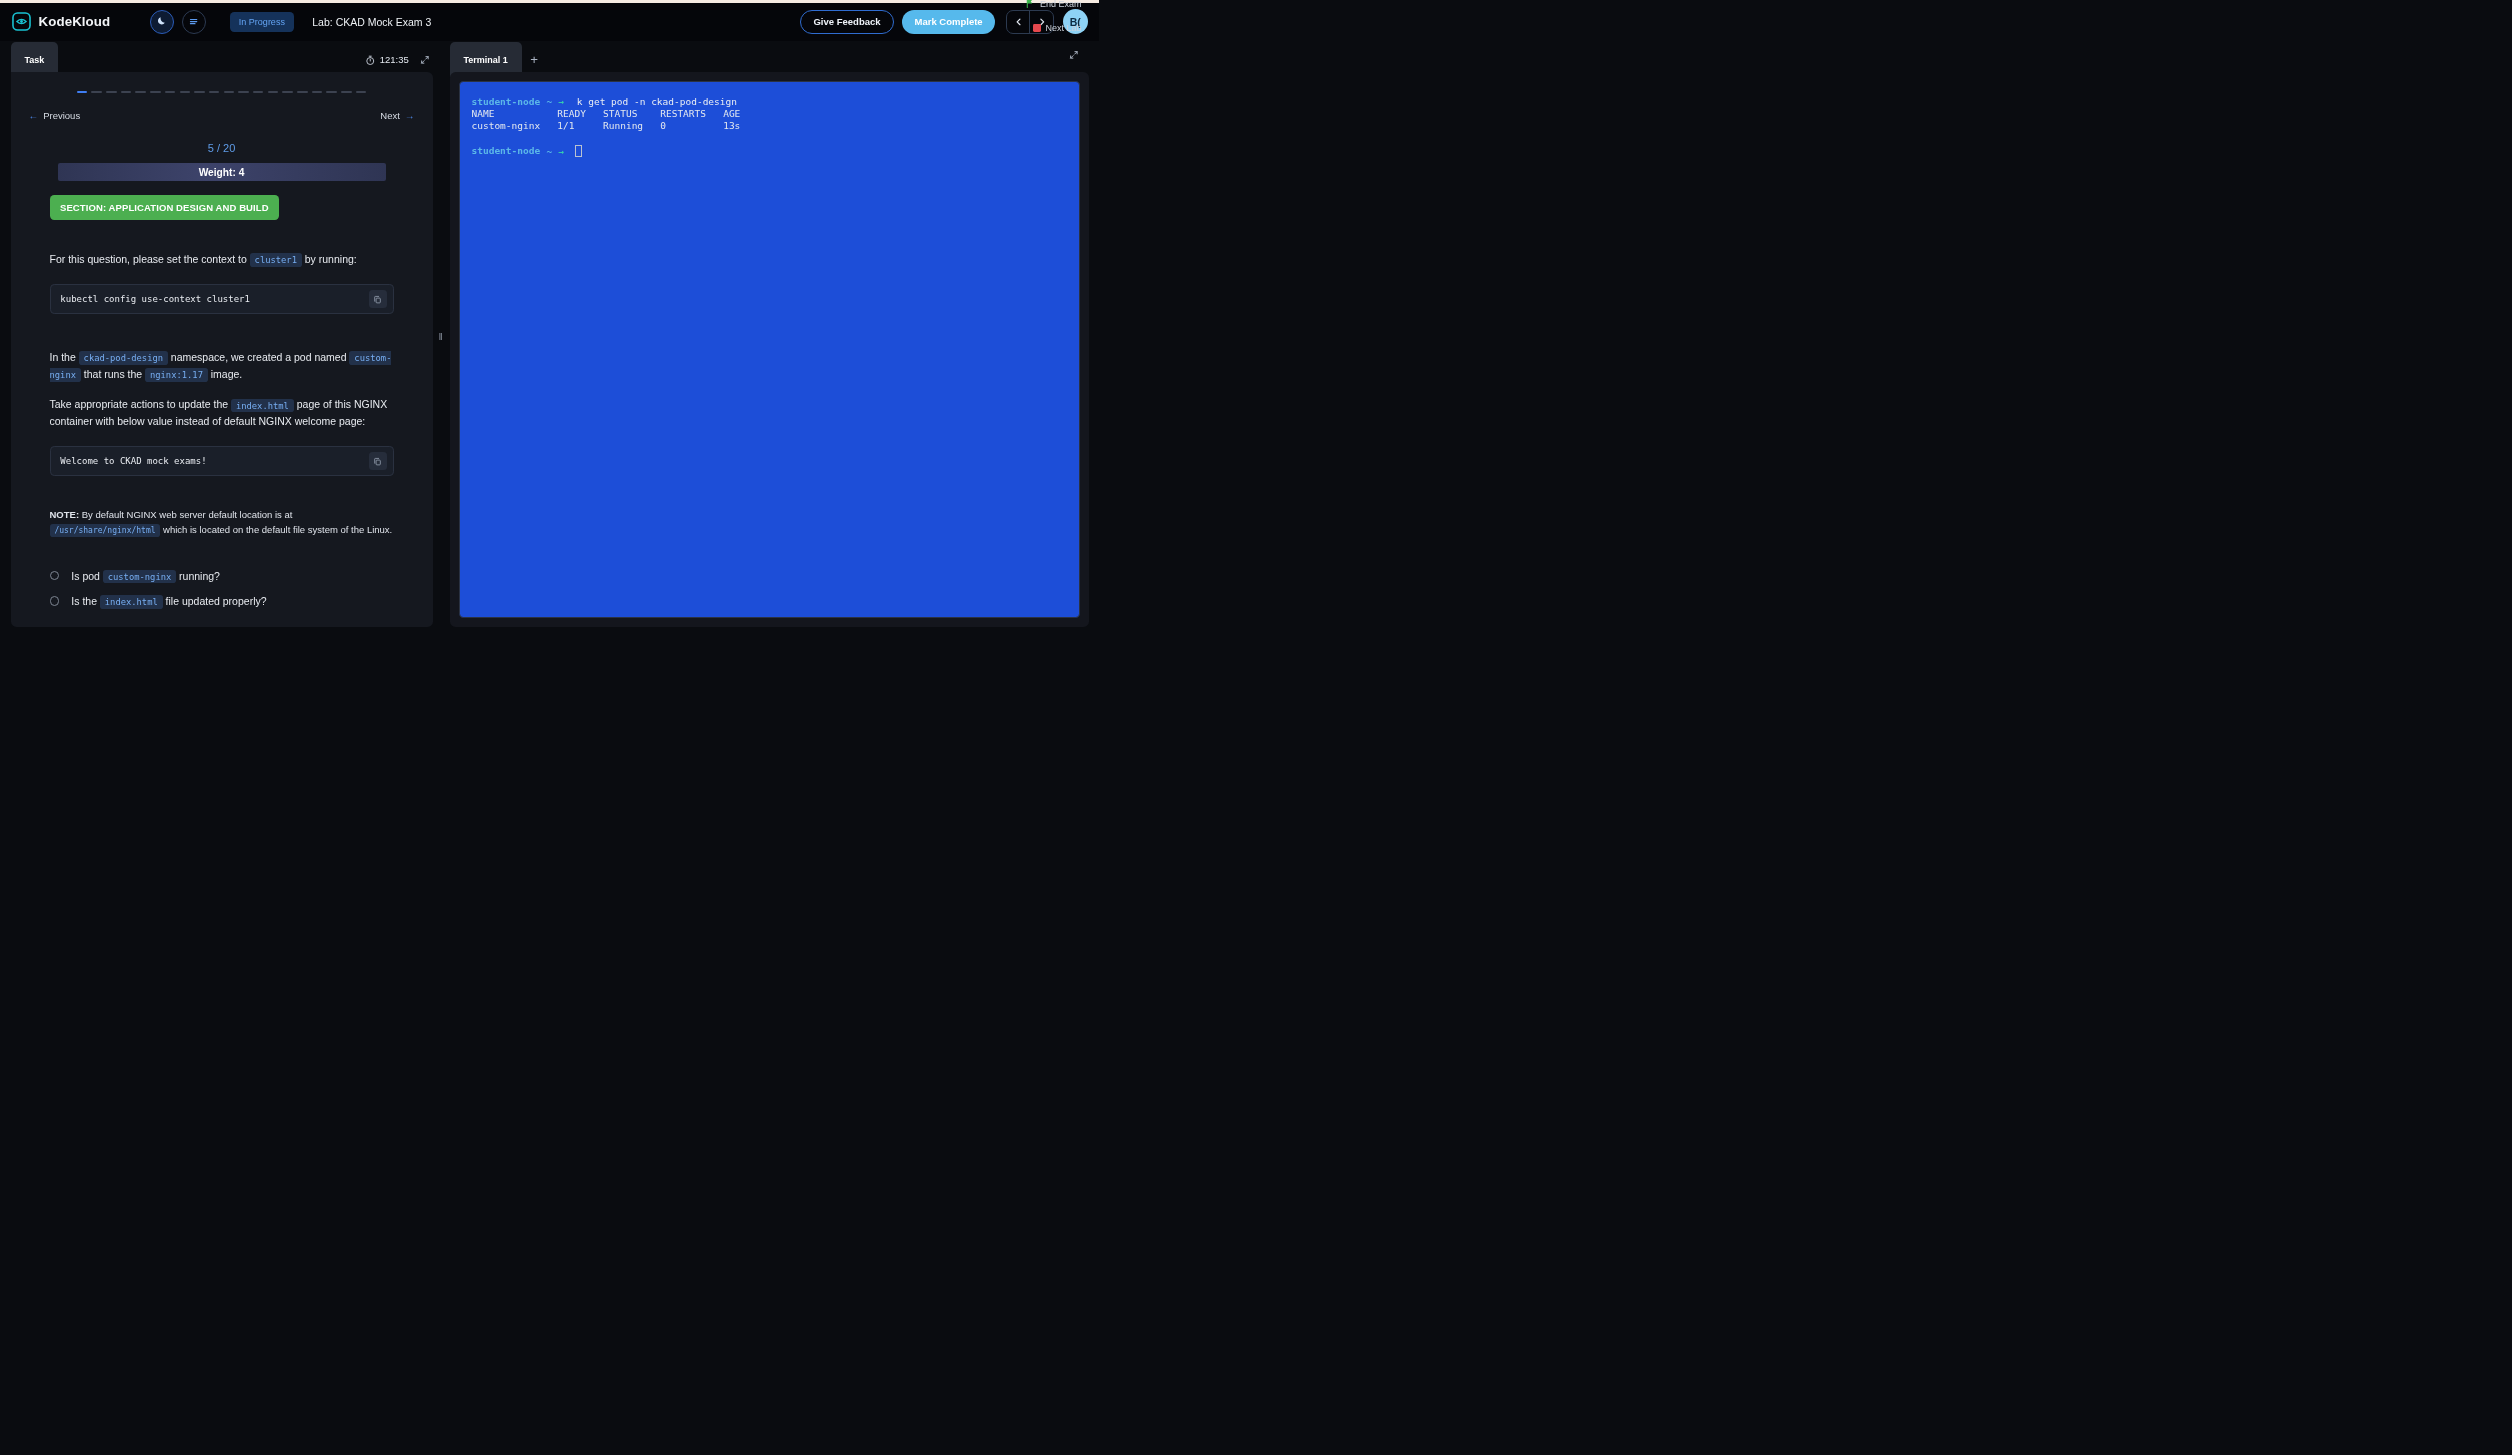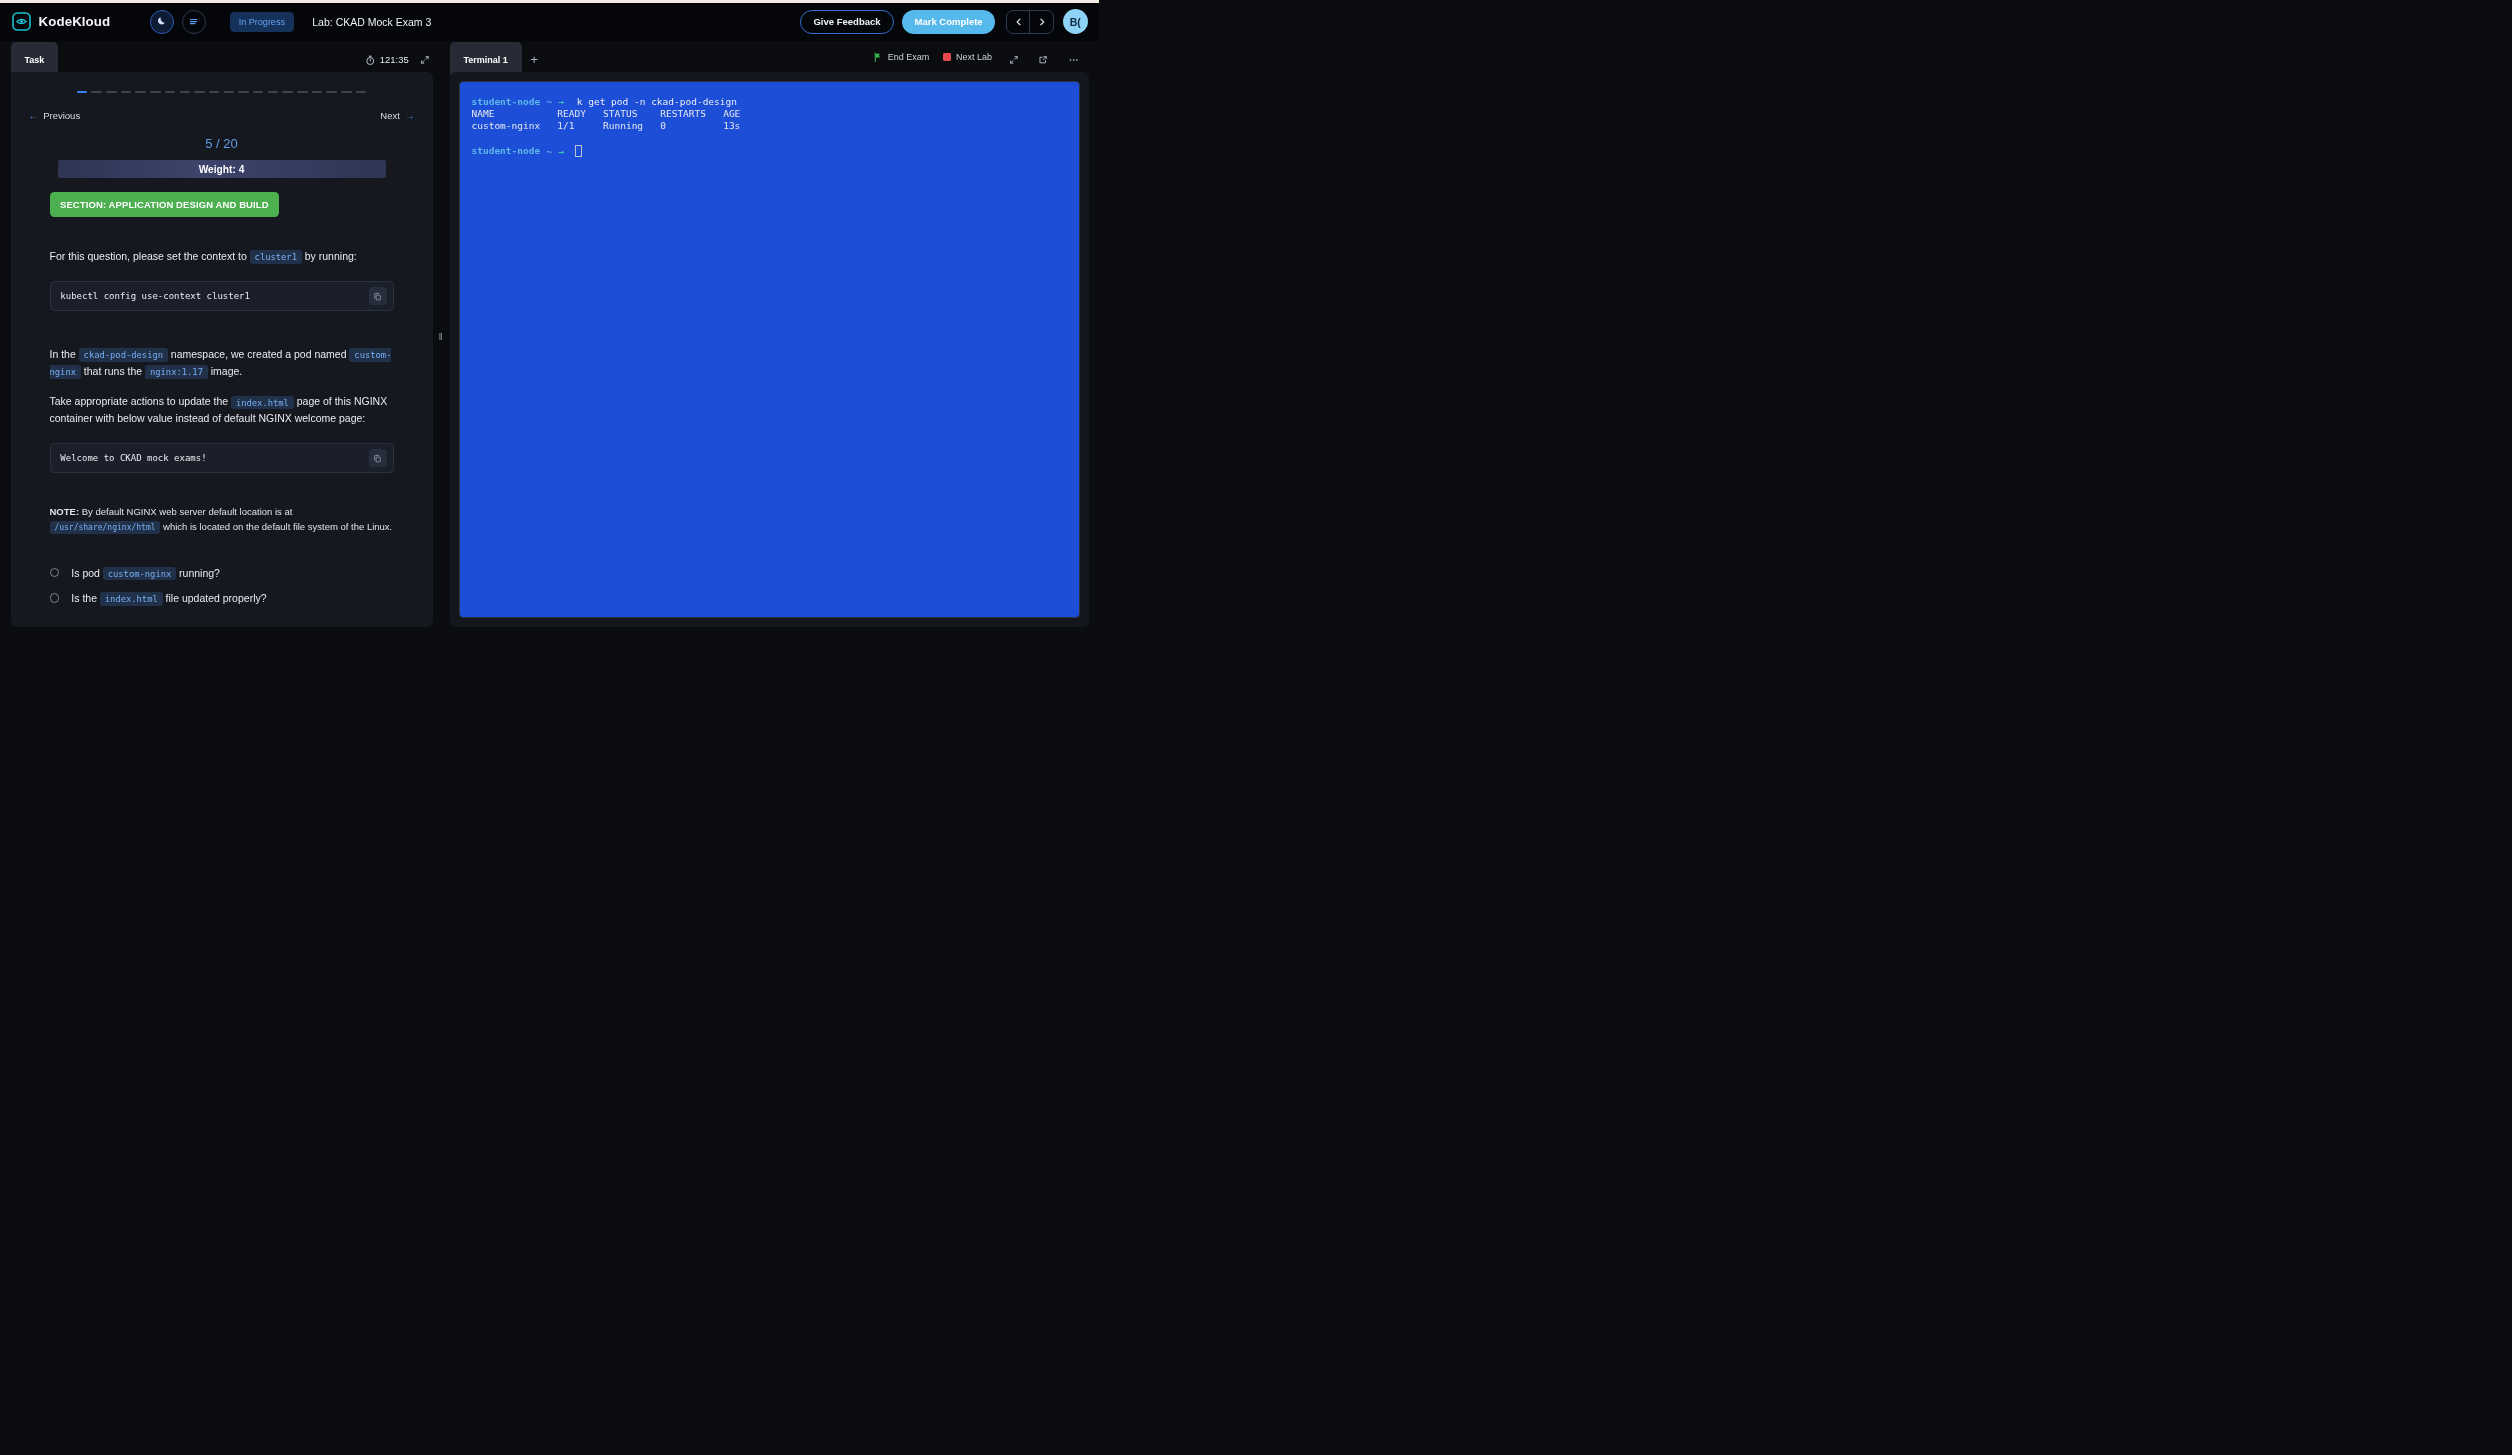--- a/index.html
+++ b/index.html
@@ -61,21 +61,21 @@
 
   .panel-body { flex:1; background:#15181f; border-radius:0 5.6px 5.6px 5.6px; overflow:hidden; }
 
   
   .dashes { display:flex; justify-content:center; gap:4.2px; padding-top:19.6px; }
   .dash { width:10.5px; height:2.1px; border-radius:1.4px; background:#3c4250; display:inline-block; }
   .dash.active { background:#3f7df2; }
   .pn-row { display:flex; justify-content:space-between; align-items:center; padding:17px 18px 0; font-size:9.5px; color:#d7dce4; }
   .pn { cursor:pointer; display:flex; align-items:center; gap:4.9px; }
   .pn .arrow { color:#4f8df2; font-size:9.8px; }
-  .step-count { text-align:center; color:#5f9ce8; font-size:13px; margin-top:15px; font-weight:500; }
+  .step-count { text-align:center; color:#5f9ce8; font-size:11px; margin-top:21px; font-weight:500; }
   .weight-bar {
     margin:9px auto 0; width:328px; height:18px; border-radius:2.1px;
     background:linear-gradient(90deg,#2f3554,#3d436a 45%,#2f3554);
     color:#fff; font-weight:700; font-size:10.2px; display:flex; align-items:center; justify-content:center;
   }
   .section-row { padding:13.3px 39px 0; }
   .section-badge {
     display:inline-block; background:#4caf50; color:#fff; font-weight:700; font-size:9.5px;
     padding:7px 10.5px; border-radius:4.2px; letter-spacing:0.1px;
   }
@@ -96,21 +96,21 @@
   .code-block code { font-family:"DejaVu Sans Mono", monospace; font-size:9px; color:#e9ecf1; }
   .copy-btn { width:18px; height:18px; border-radius:3.5px; background:#262d3b; border:none; cursor:pointer;
     display:flex; align-items:center; justify-content:center; }
   .radio-row { display:flex; align-items:center; gap:12px; padding:0 39px; cursor:pointer; }
   .radio-row.first { margin-top:32px; }
   .radio-row + .radio-row { margin-top:13.3px; }
   .radio { width:9.8px; height:9.8px; border-radius:50%; border:1.4px solid #7d8592; flex-shrink:0; }
   .radio-label { font-size:10.5px; color:#e8ebf0; }
 
   
-  .term-header-right { margin-left:auto; display:flex; align-items:flex-start; gap:14px; padding-right:7px; }
+  .term-header-right { margin-left:auto; display:flex; align-items:flex-end; gap:14px; padding-right:7px;flex-direction:column; }
   .hdr-item { display:flex; align-items:center; gap:4.9px; color:#ccd2db; font-size:9px; cursor:pointer; }
   .stop-sq { width:7.7px; height:7.7px; border-radius:1.4px; background:#e5484d; display:inline-block; }
   .plus-btn { background:transparent; border:none; color:#aab3c2; font-size:13.3px; cursor:pointer; padding:0 8.4px; }
   .term-body { flex:1; background:#14161d; border-radius:5.6px; padding:9px; }
   .terminal {
     height:100%; background:#1d4ed8; border:0.7px solid #2a3242; border-radius:4.2px;
     padding:14px 12px; font-family:"DejaVu Sans Mono", monospace; font-size:9.5px;
     color:#e3e8ef; line-height:1.3; cursor:text;
   }
   .tline { white-space:pre; }

